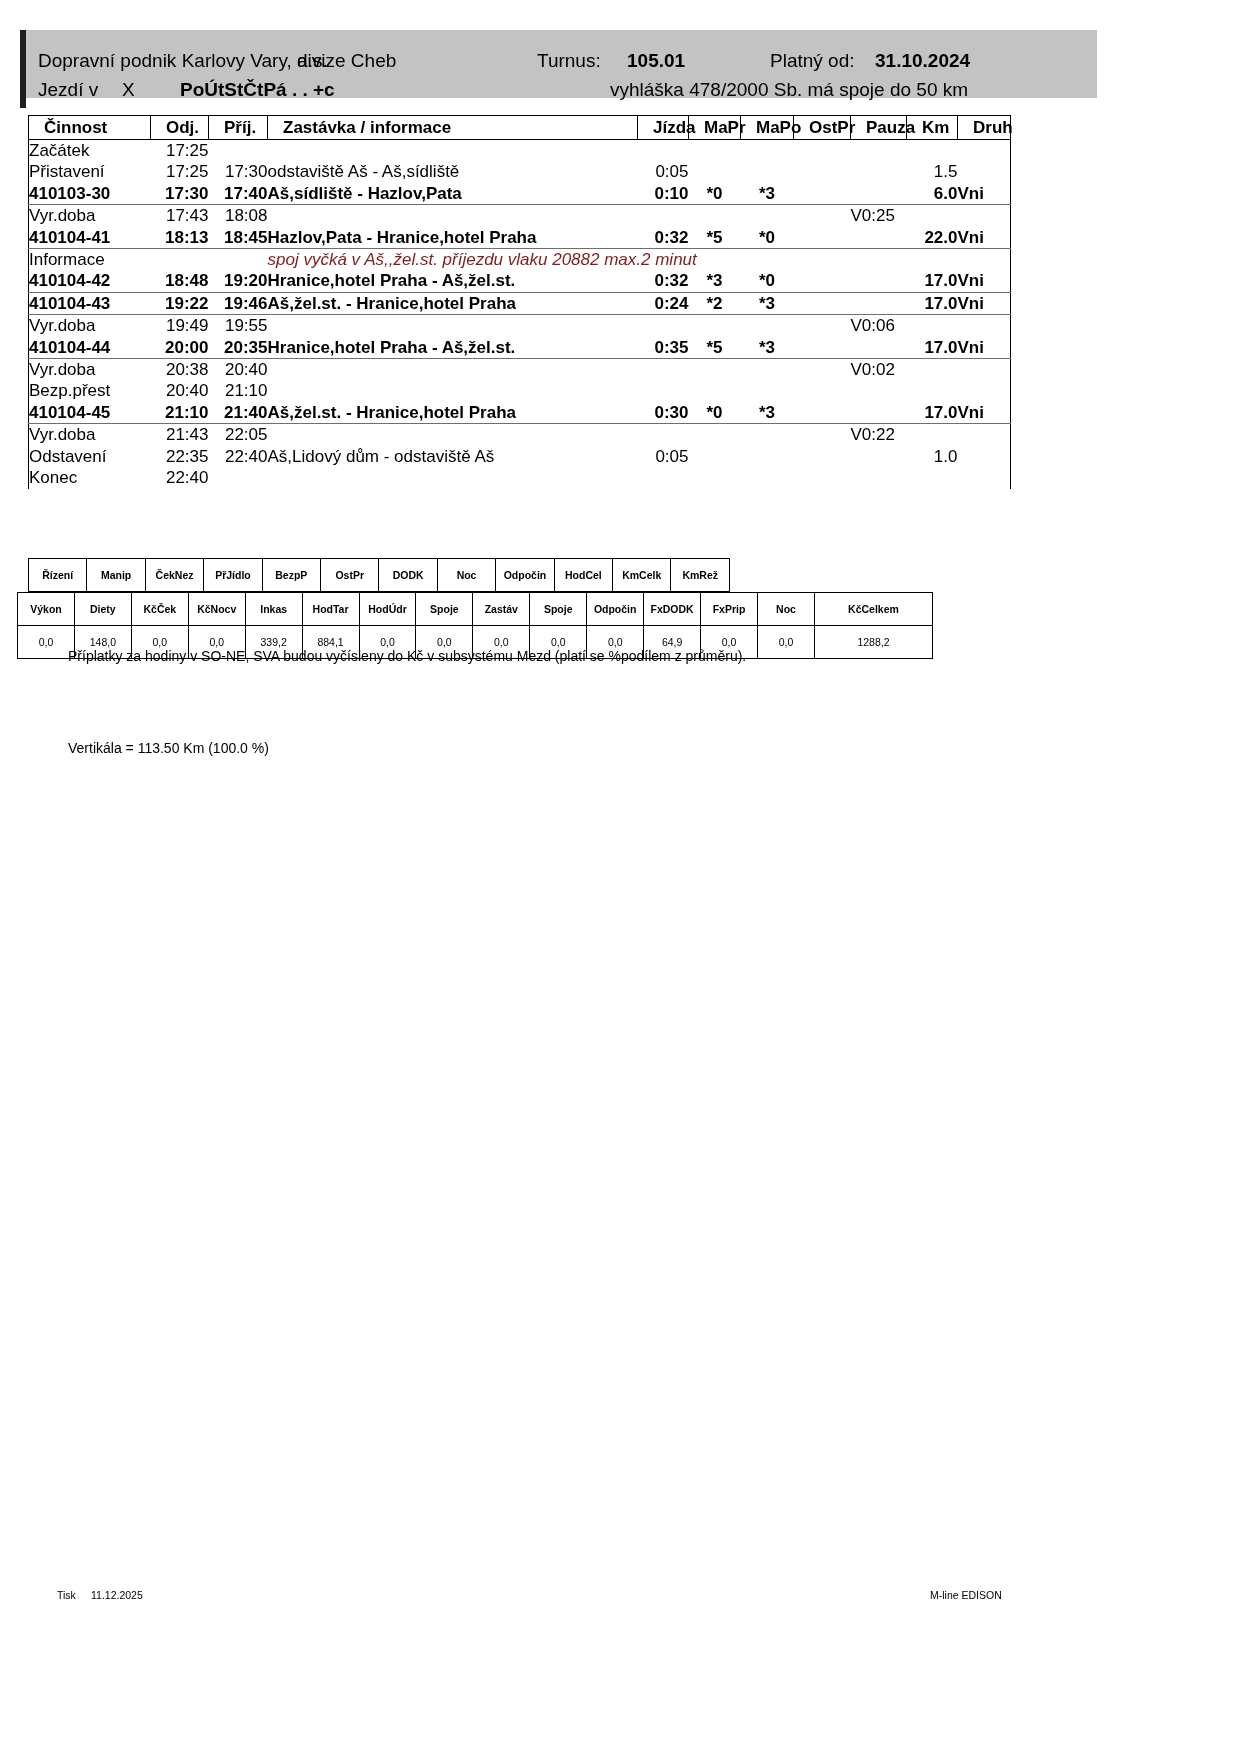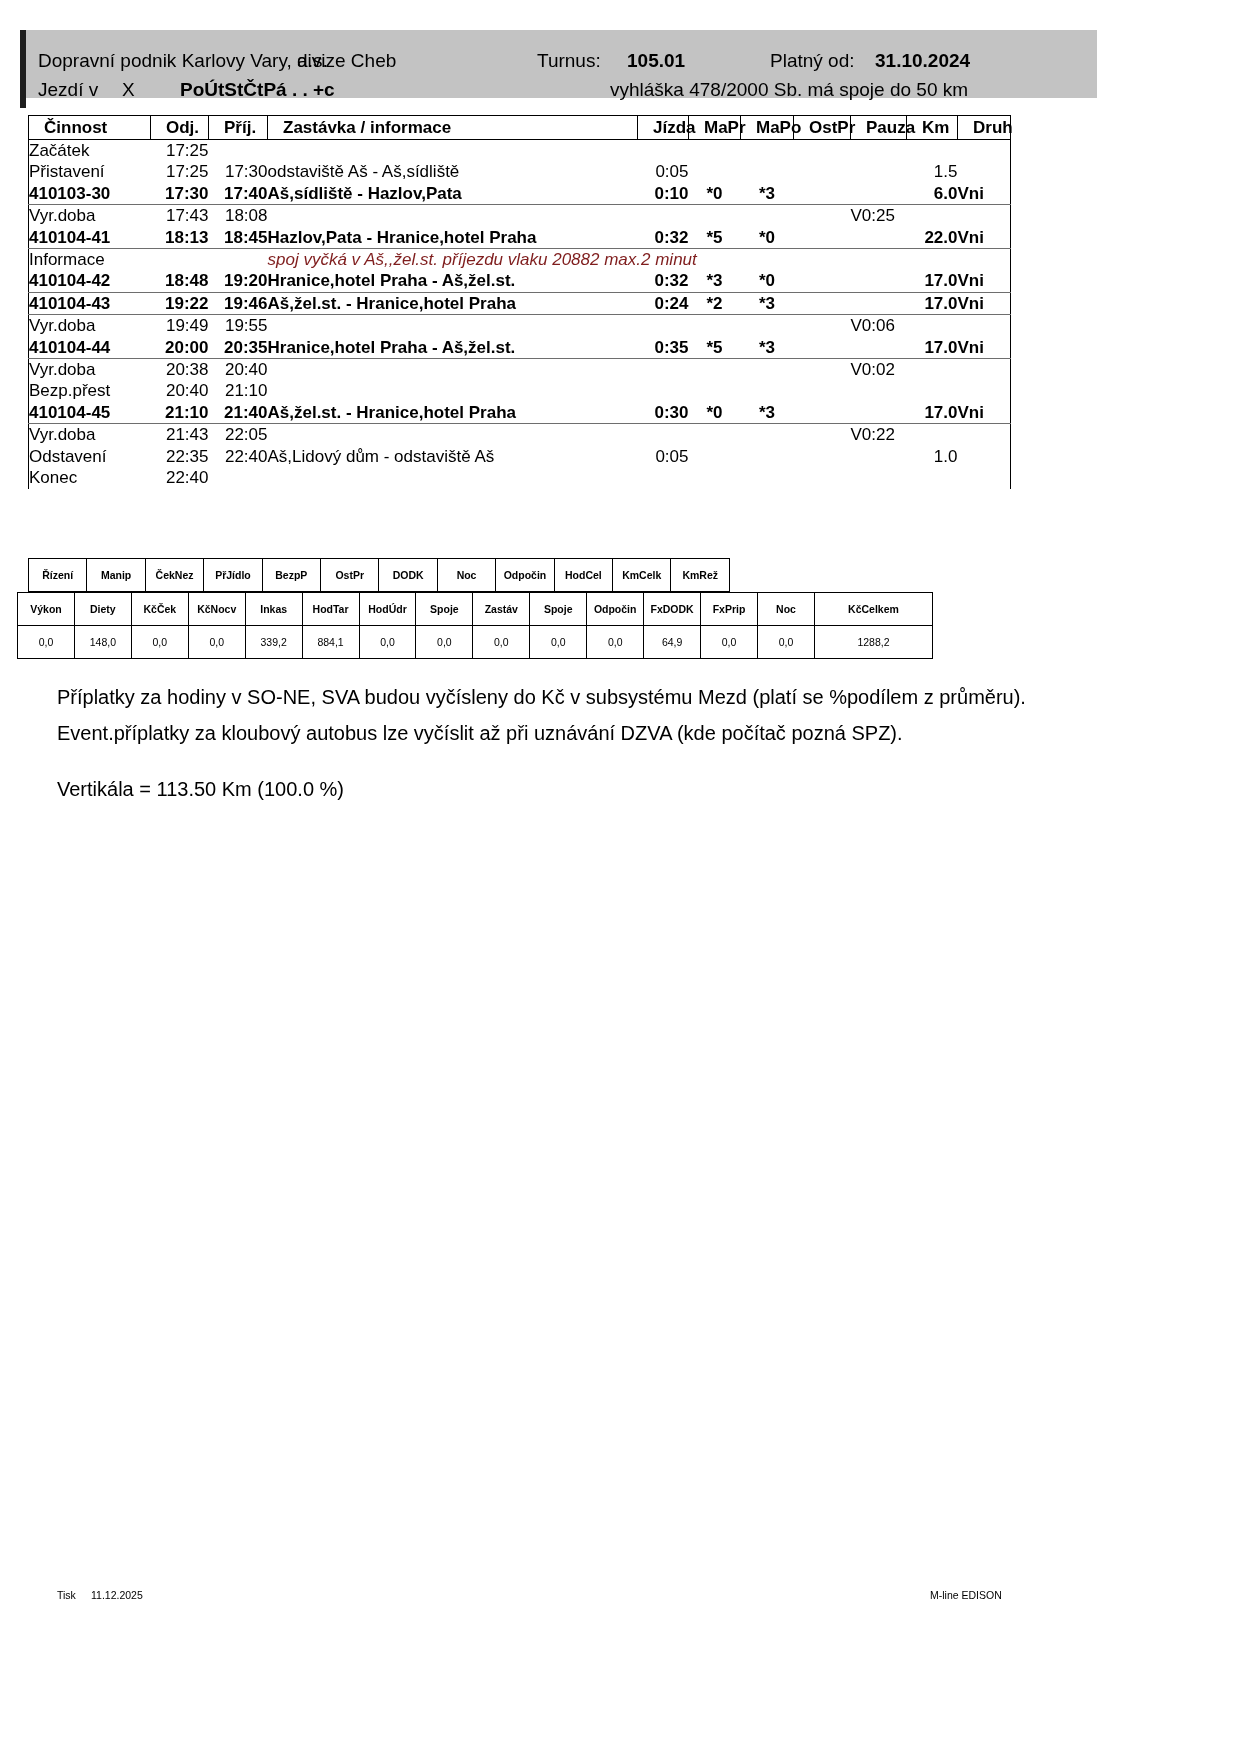--- a/index.html
+++ b/index.html
@@ -35,21 +35,21 @@
   tr.row-info td.c3 { color:#7f1d1d; font-style:italic; }
 
   
   table.sum { position:absolute; border-collapse:collapse; table-layout:fixed; background:#fff; }
   table.sum th, table.sum td { border:1px solid #000; font-size:10.5px; height:12px; line-height:12px; text-align:center; padding:10px 1px; white-space:nowrap; overflow:hidden; }
   table.sum th { font-weight:bold; }
   table.sum1 { left:28px; top:558px; width:702px; }
   table.sum2 { left:17px; top:592px; width:916px; }
   table.sum2 th:last-child { width:118px;text-align:center; }
 
-  .note { position:absolute; left:57px; font-size:20px; white-space:nowrap;margin-top:38px; }
+  .note { position:absolute; left:68px; font-size:14px; white-space:nowrap; }
   .foot { position:absolute; font-size:10.5px; white-space:nowrap; }
 </style>
 </head>
 <body>
 
 <div class="page">
 
   <div class="hdr">
     <div class="hdr-bar"></div>
     <span style="left:18px; top:20px;">Dopravní podnik Karlovy Vary, a.s.</span>
@@ -396,20 +396,19 @@
           <td>0,0</td>
           <td>64,9</td>
           <td>0,0</td>
           <td>0,0</td>
           <td>1288,2</td>
         </tr>
     </tbody>
   </table>
 
   <div class="note" style="top:648px;">Příplatky za hodiny v SO-NE, SVA budou vyčísleny do Kč v subsystému Mezd (platí se %podílem z průměru).</div>
-  <div class="note" style="top:684px;">Event.příplatky za kloubový autobus lze vyčíslit až při uznávání DZVA (kde počítač pozná SPZ).</div>
   <div class="note" style="top:740px;">Vertikála = 113.50 Km (100.0 %)</div>
 
   <div class="foot" style="left:57px; top:1589px;">Tisk</div>
   <div class="foot" style="left:91px; top:1589px;">11.12.2025</div>
   <div class="foot" style="left:930px; top:1589px;">M-line EDISON</div>
 
 </div>
 
 </body></html>

